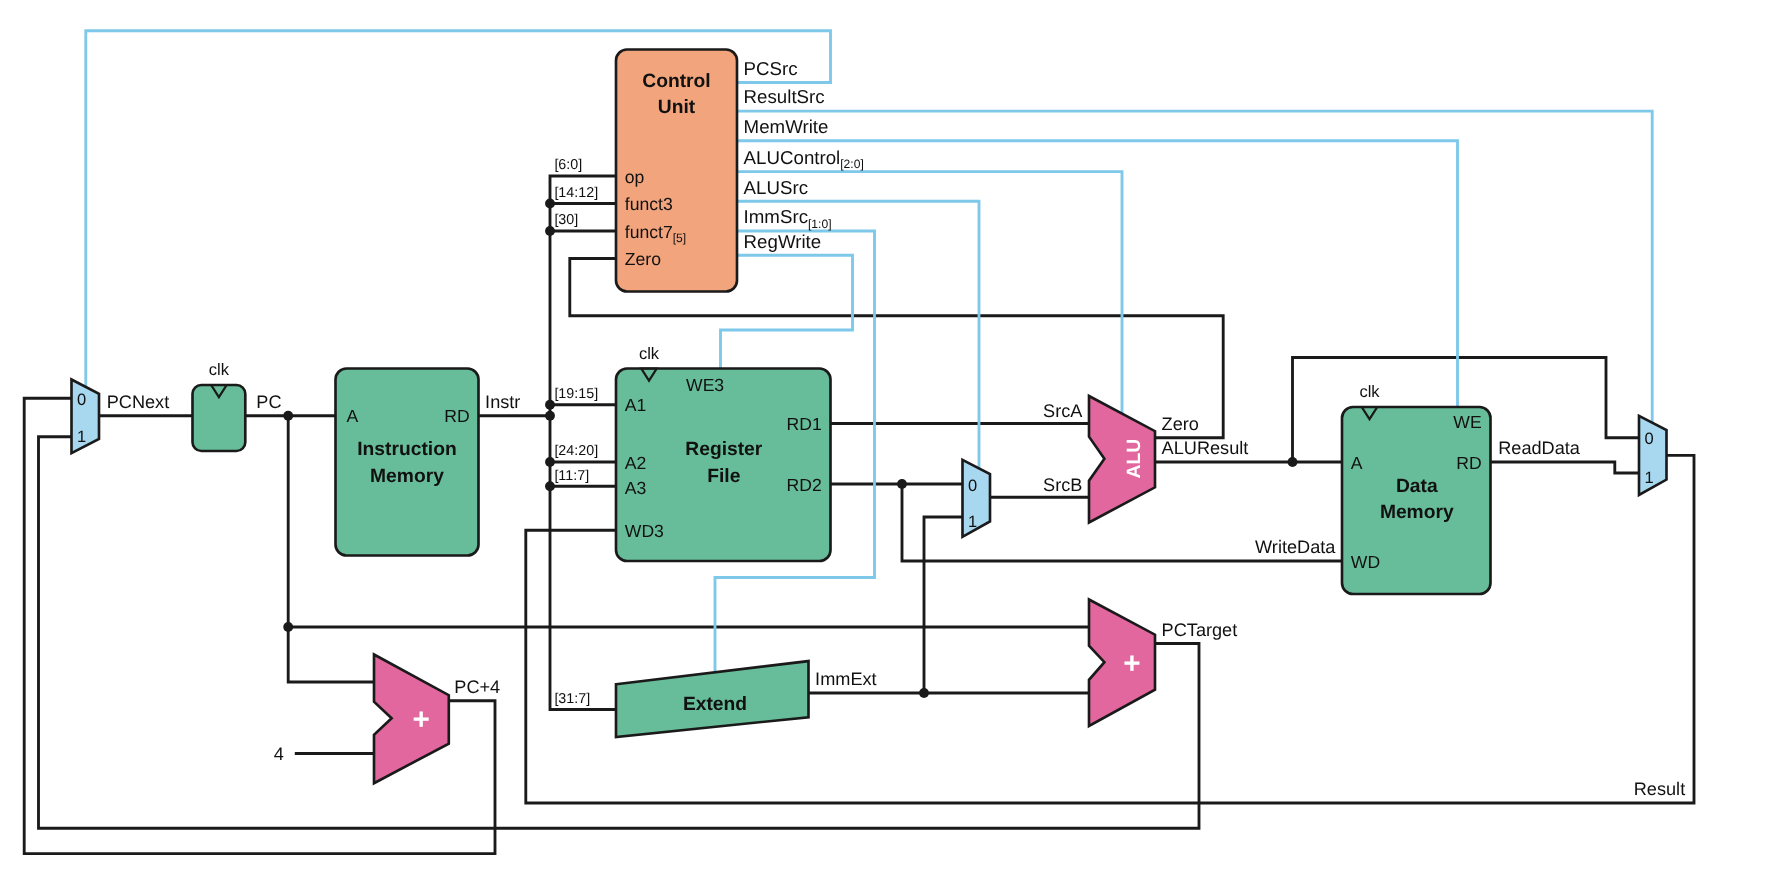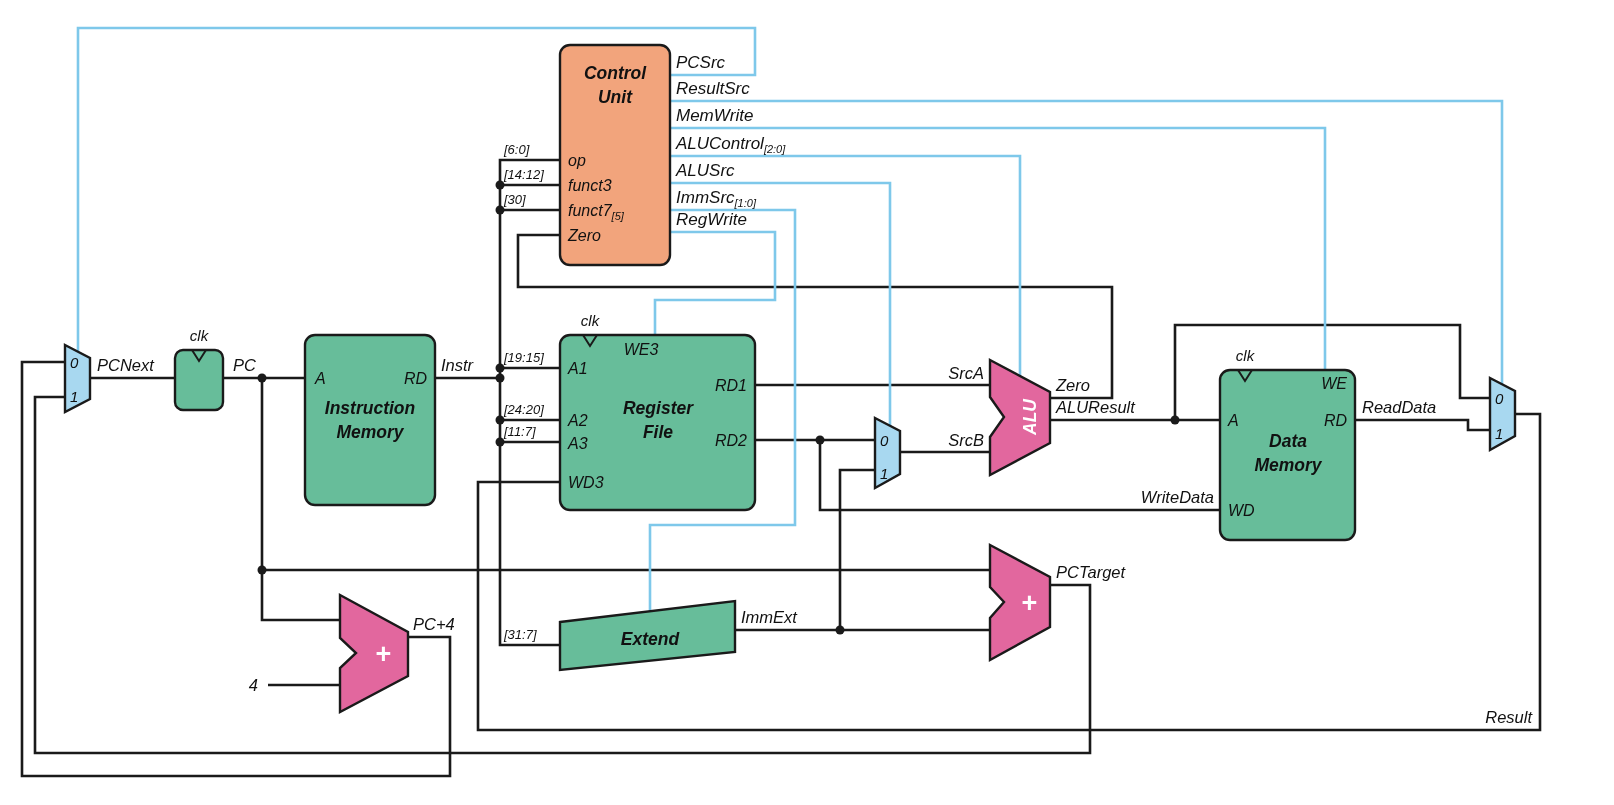--- a/index.html
+++ b/index.html
@@ -1,16 +1,16 @@
 <!DOCTYPE html>
 <html><head>
 <meta charset="utf-8">
 <style>
   html,body{margin:0;padding:0;background:#ffffff;}
-  .stage{width:1614px;height:805px;position:relative;background:#ffffff;font-style:italic;}
+  .stage{width:1614px;height:805px;position:relative;background:#ffffff;}
   svg{display:block;}
   text{font-family:"Liberation Sans",sans-serif;fill:#111111;}
   .w{fill:none;stroke-width:2.6;stroke-linecap:butt;stroke-linejoin:miter;}
   .blk{stroke:#1a1a1a;stroke-width:2.4;}
   .clkmark{fill:none;stroke:#1a1a1a;stroke-width:2;}
   .dot{fill:#1a1a1a;stroke:none;}
   .title{font-size:17.5px;font-weight:bold;text-anchor:middle;}
   .port{font-size:16px;}
   .sig{font-size:17px;}
   .lbl{font-size:16.5px;}

